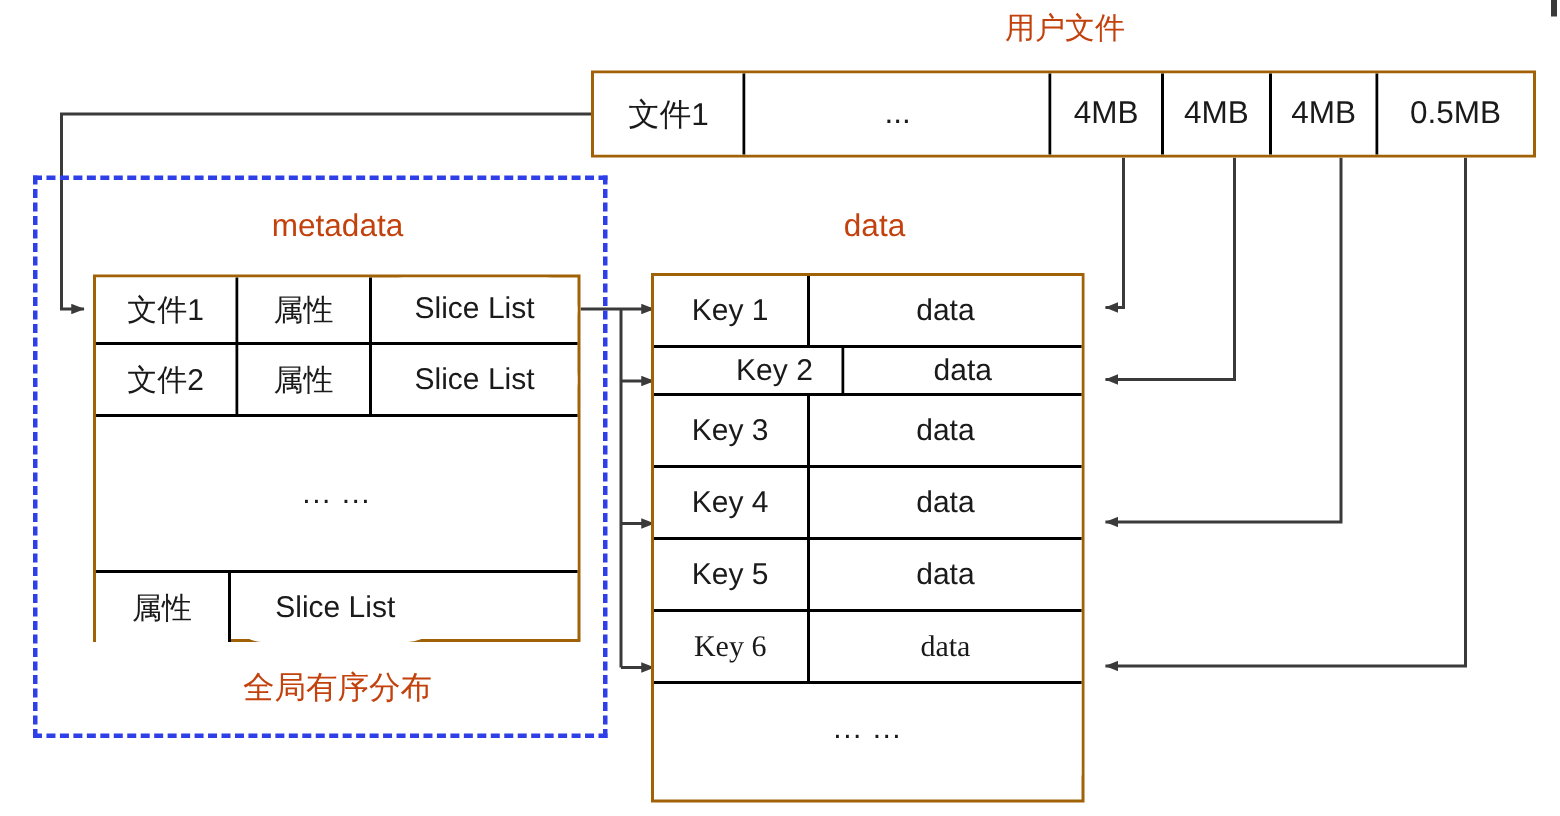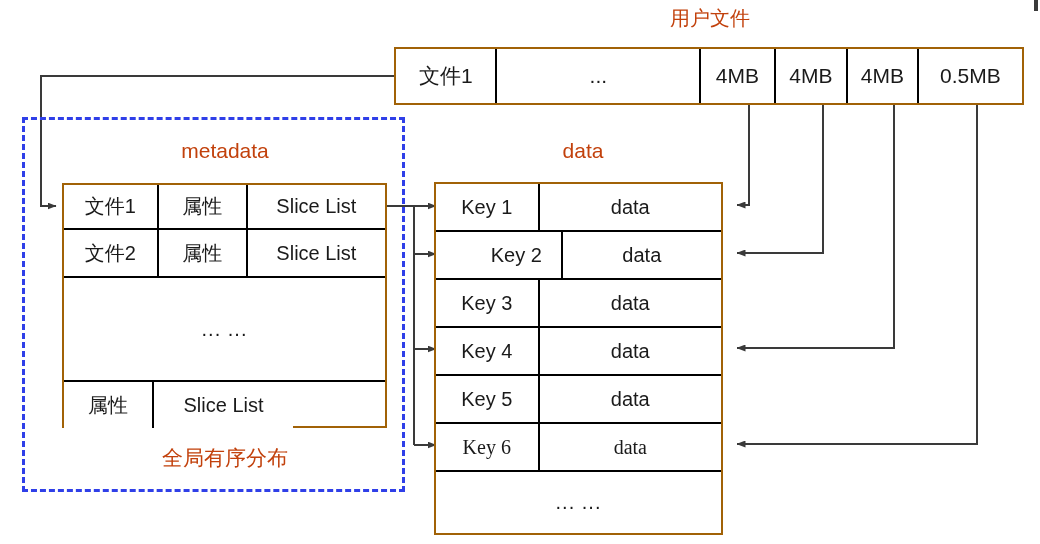--- a/index.html
+++ b/index.html
@@ -91,21 +91,21 @@
   }
   #metadata-table .row:last-child { border-bottom: none; }
   #metadata-table .cell {
     font-size: 20px;
     height: 100%;
     border-right: 2px solid #000000;
   }
   #metadata-table .cell:last-child { border-right: none; }
   #metadata-table .c0 { width: 96px; }
   #metadata-table .c1 { width: 90px; }
-  #metadata-table .c2 { width: 139px; }
+  #metadata-table .c2 { width: 139px; border-radius: 21px; }
   #metadata-table .row-ellipsis .cell {
     width: 100%;
     border-right: none;
     font-size: 20px;
     letter-spacing: 1px;
   }
 
   
   #data-table {
     left: 434px;
@@ -217,21 +217,21 @@
       <div class="cell c1">属性</div>
       <div class="cell c2">Slice List</div>
     </div>
   </div>
 
   <div class="tbl" id="data-table">
     <div class="row" style="height:48px;">
       <div class="cell k">Key 1</div>
       <div class="cell v">data</div>
     </div>
-    <div class="row" style="height:48px;padding-left:36px;">
+    <div class="row" style="height:32px;padding-left:36px;">
       <div class="cell k">Key 2</div>
       <div class="cell v">data</div>
     </div>
     <div class="row" style="height:48px;">
       <div class="cell k">Key 3</div>
       <div class="cell v">data</div>
     </div>
     <div class="row" style="height:48px;">
       <div class="cell k">Key 4</div>
       <div class="cell v">data</div>

